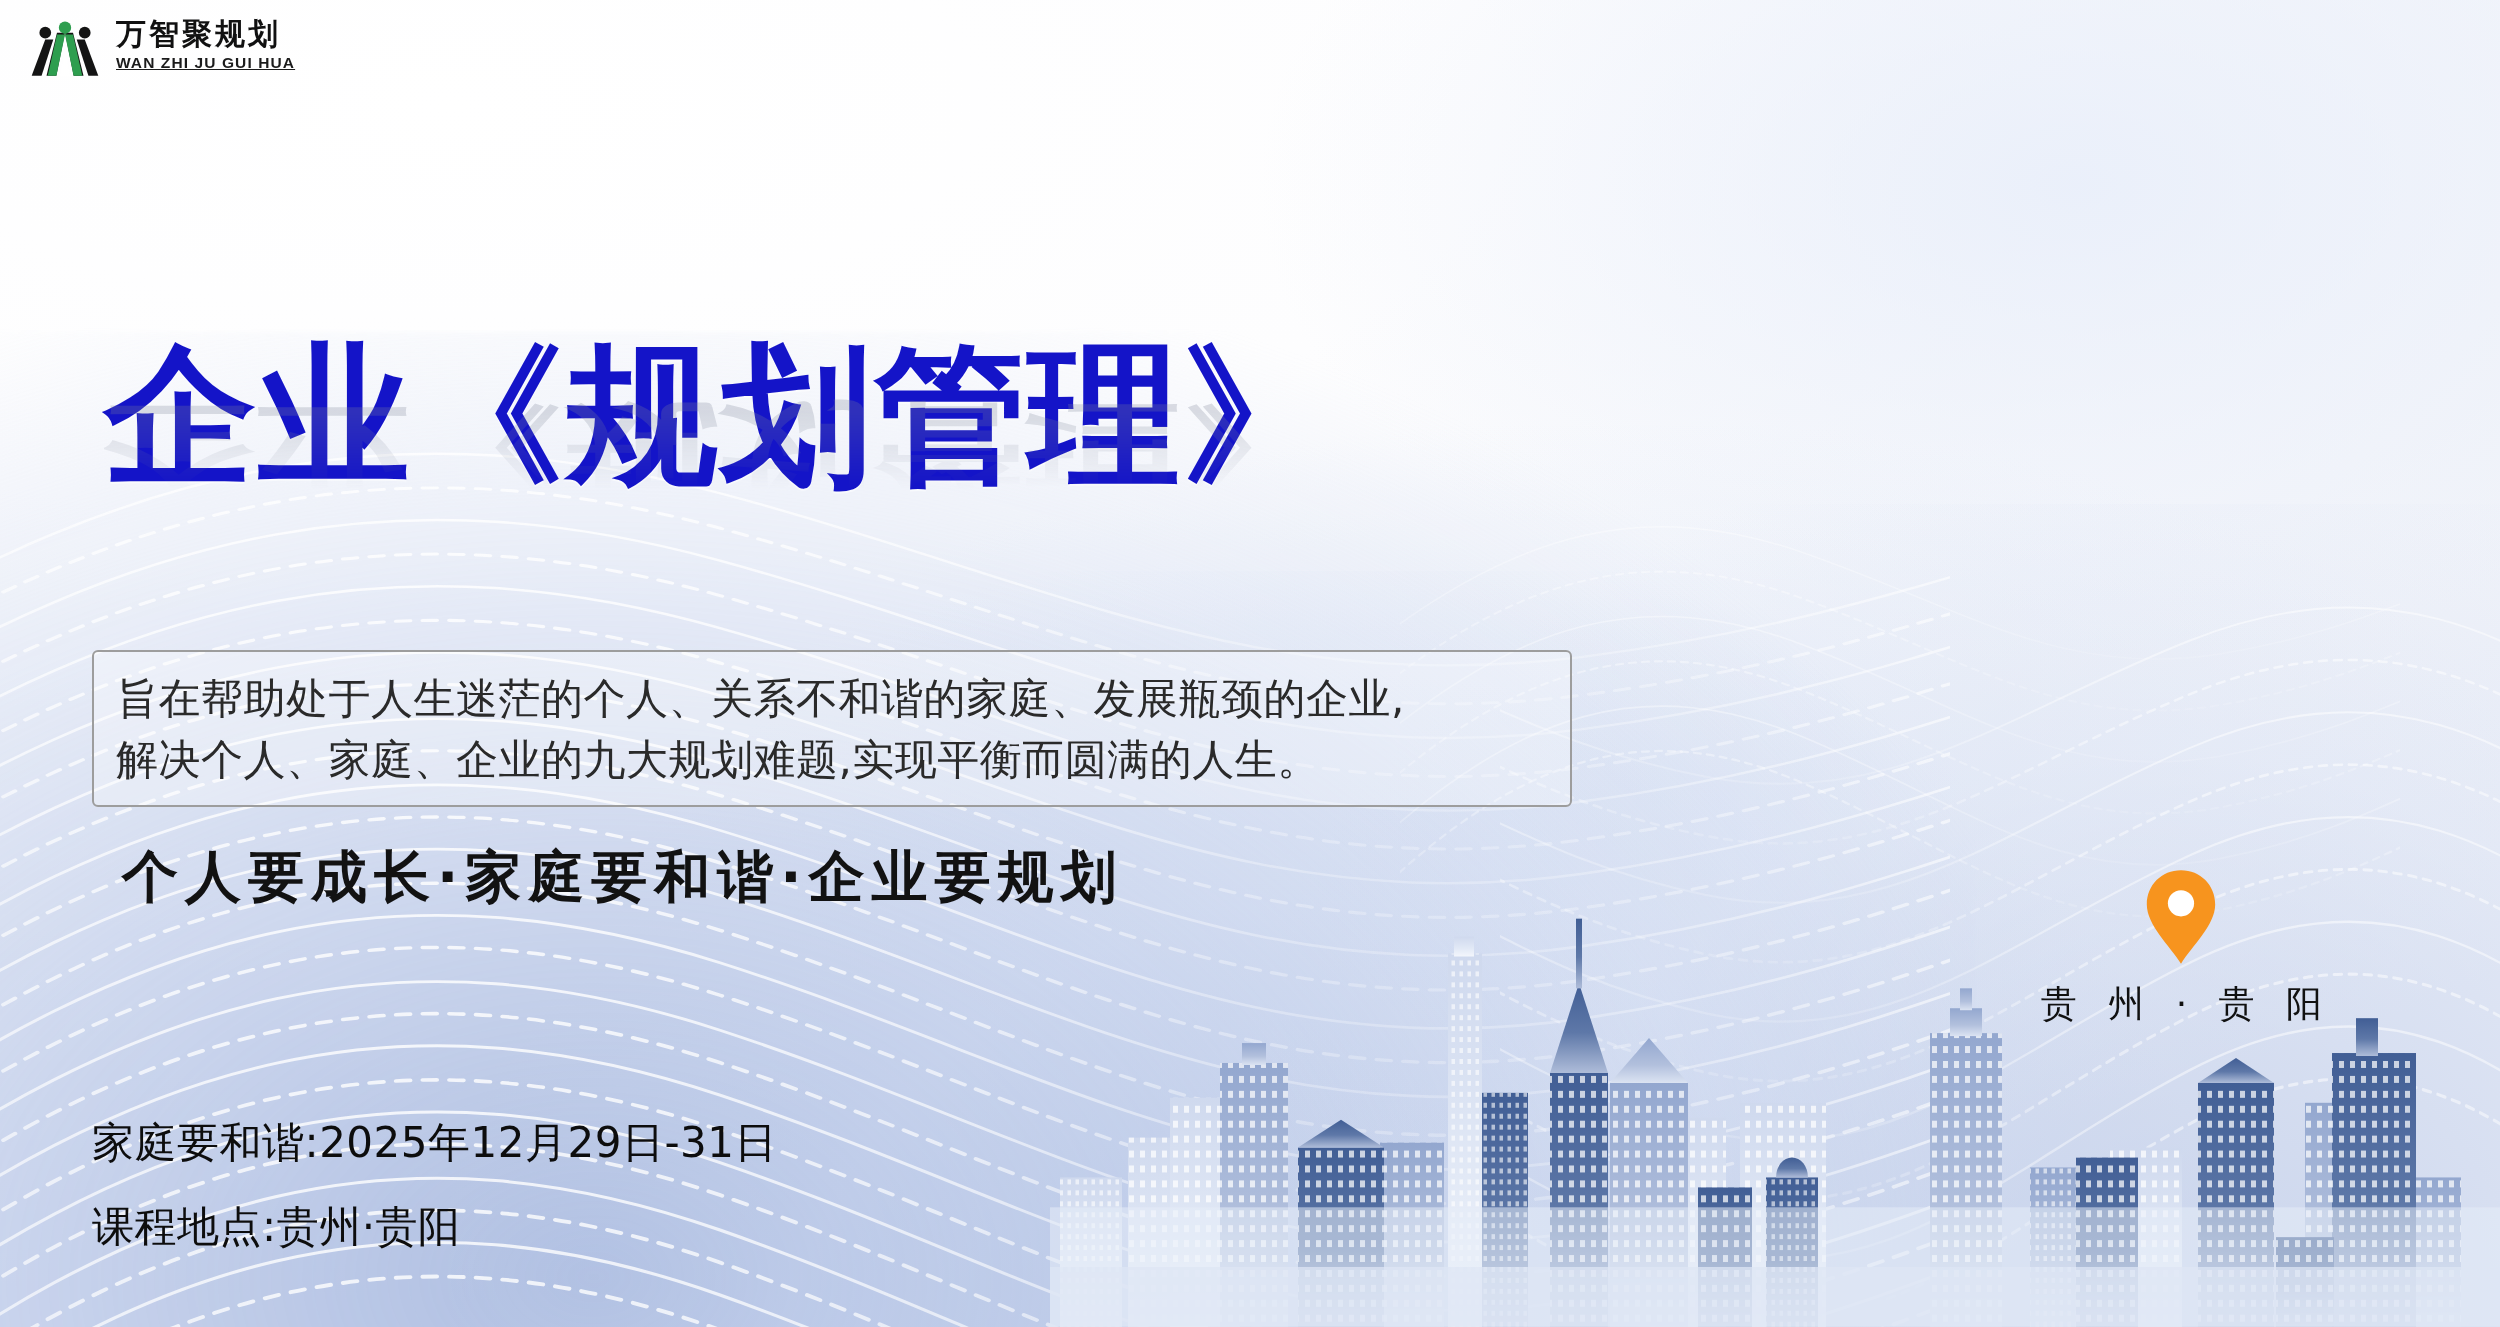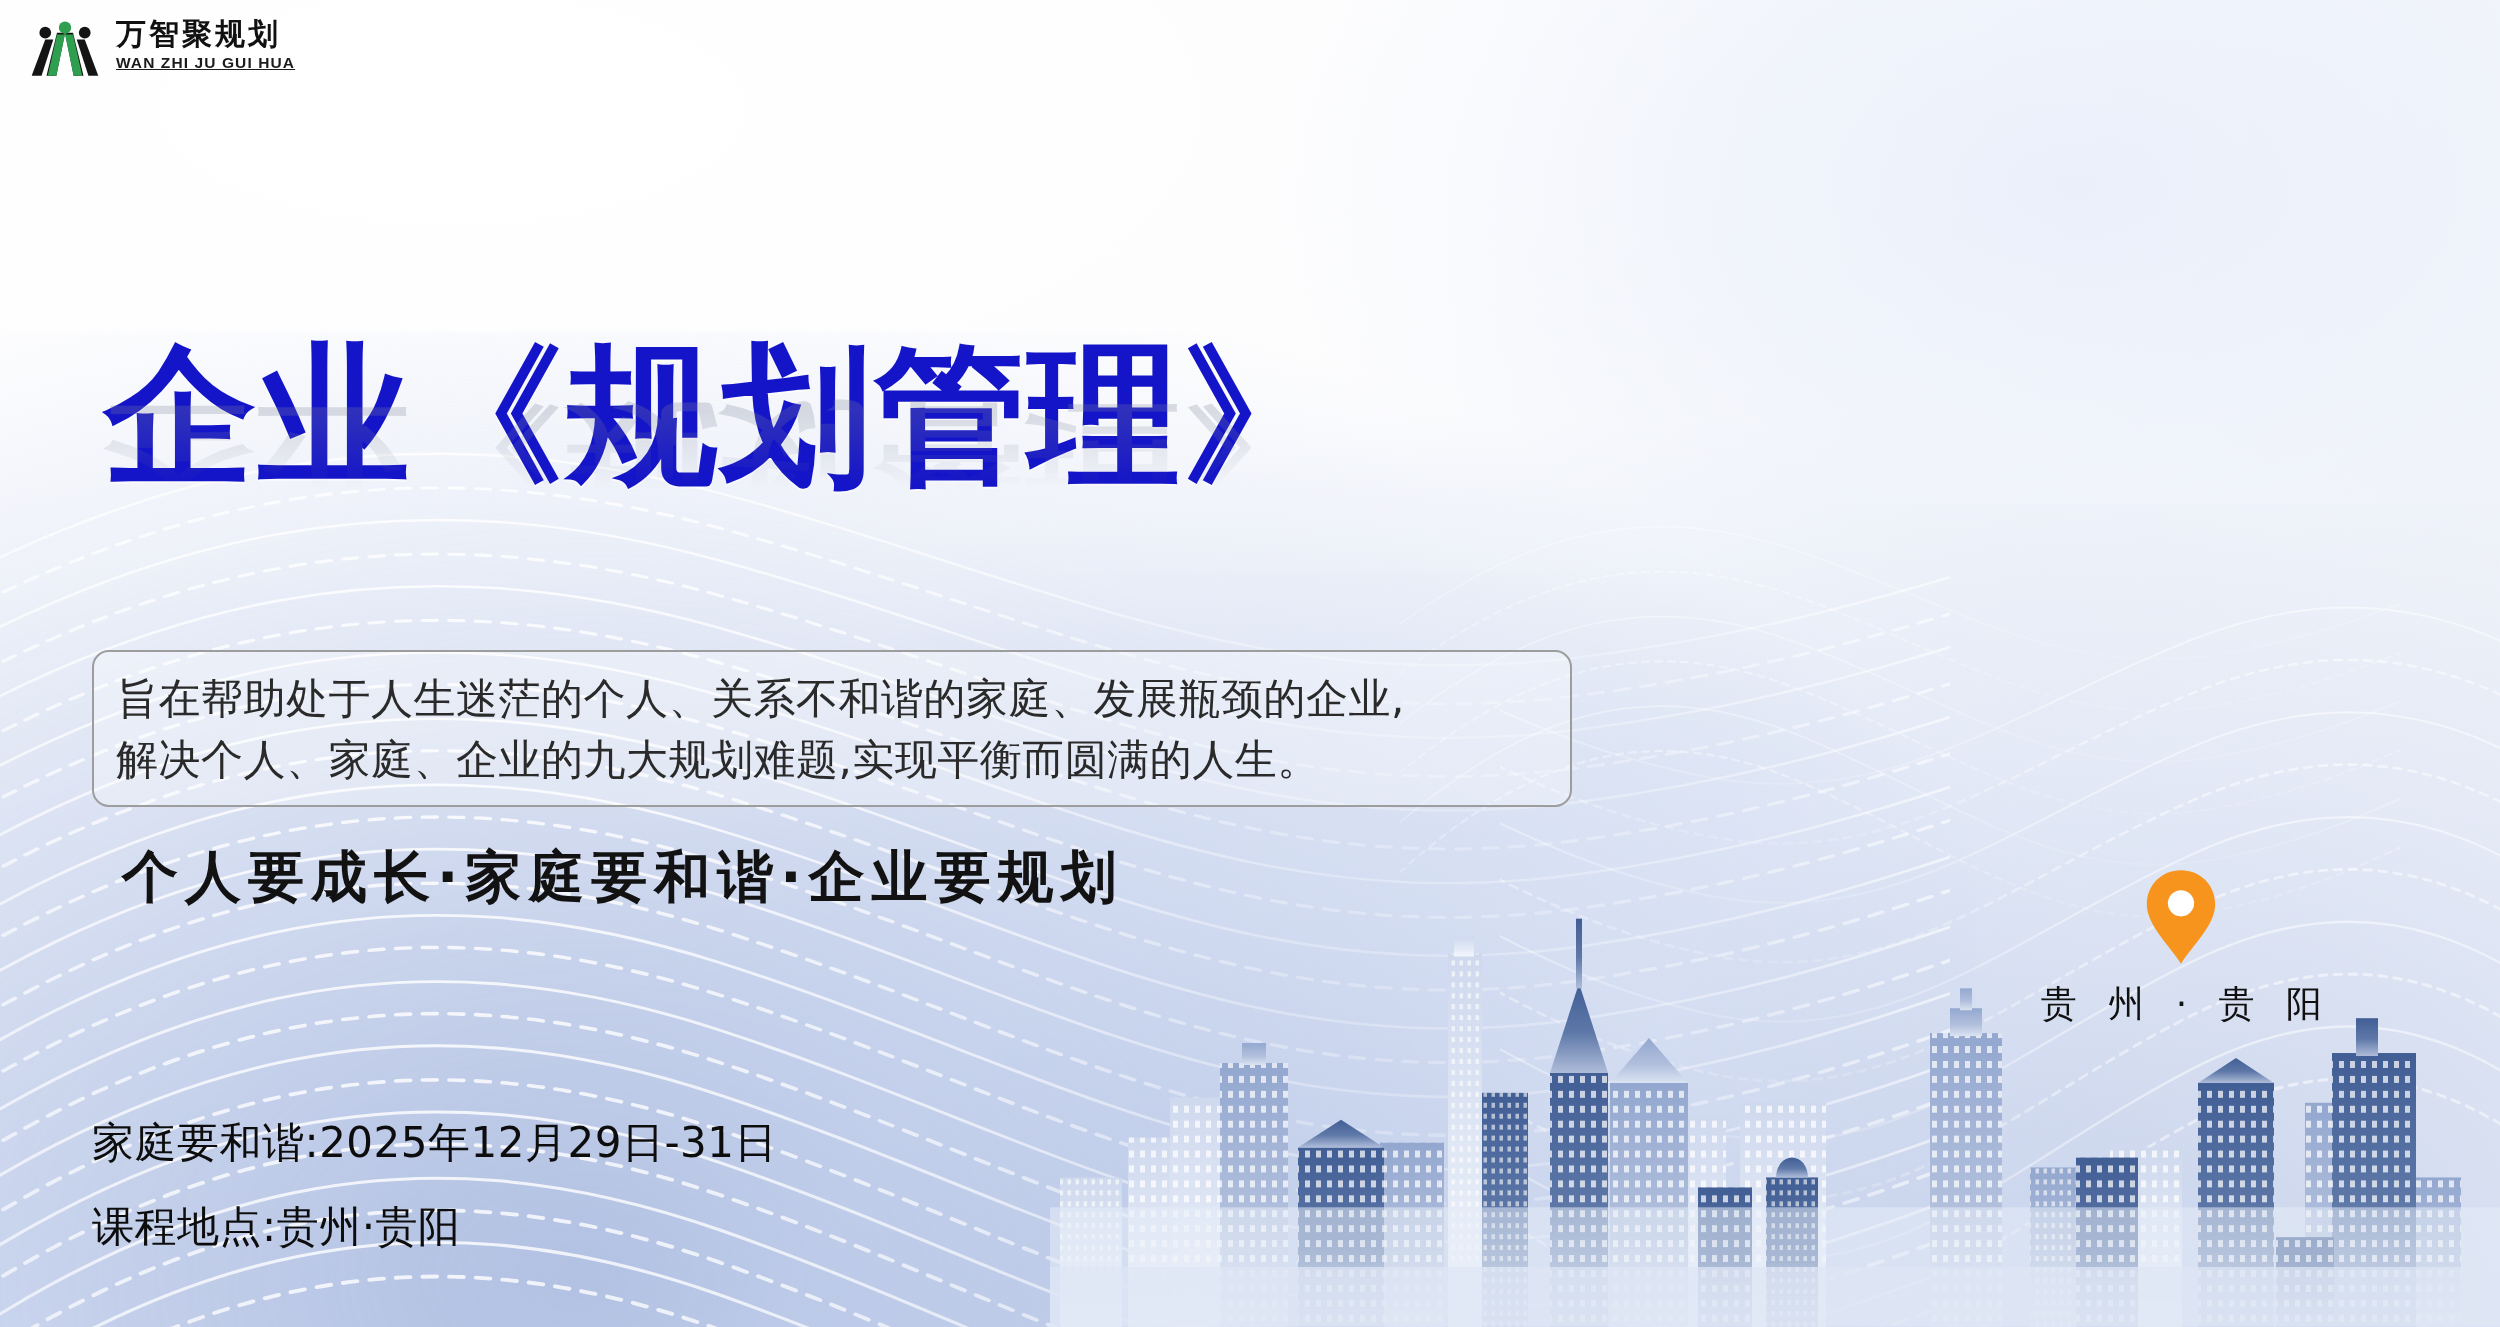--- a/index.html
+++ b/index.html
@@ -77,21 +77,21 @@
     transform:scaleY(-0.62);transform-origin:top center;
     margin-top:2px;
     opacity:.30;
     -webkit-mask-image:linear-gradient(to bottom, rgba(0,0,0,0) 6%, rgba(0,0,0,.85) 86%);
     mask-image:linear-gradient(to bottom, rgba(0,0,0,0) 6%, rgba(0,0,0,.85) 86%);
   }
 
   
   .desc-box{
     position:absolute;left:92px;top:650px;width:1480px;
-    border:2px solid #9d9d9d;border-radius:17px;
+    border:2px solid #9d9d9d;border-radius:6px;
     background:rgba(255,255,255,.30);
     padding:16px 22px 14px 22px;
     box-sizing:border-box;
   }
   .desc-line{
     font-family:"DejaVu Sans","Liberation Sans",sans-serif;
     font-size:42px;color:#2a2a2a;line-height:1.46;
     letter-spacing:.5px;white-space:nowrap;font-weight:400;
   }
 

